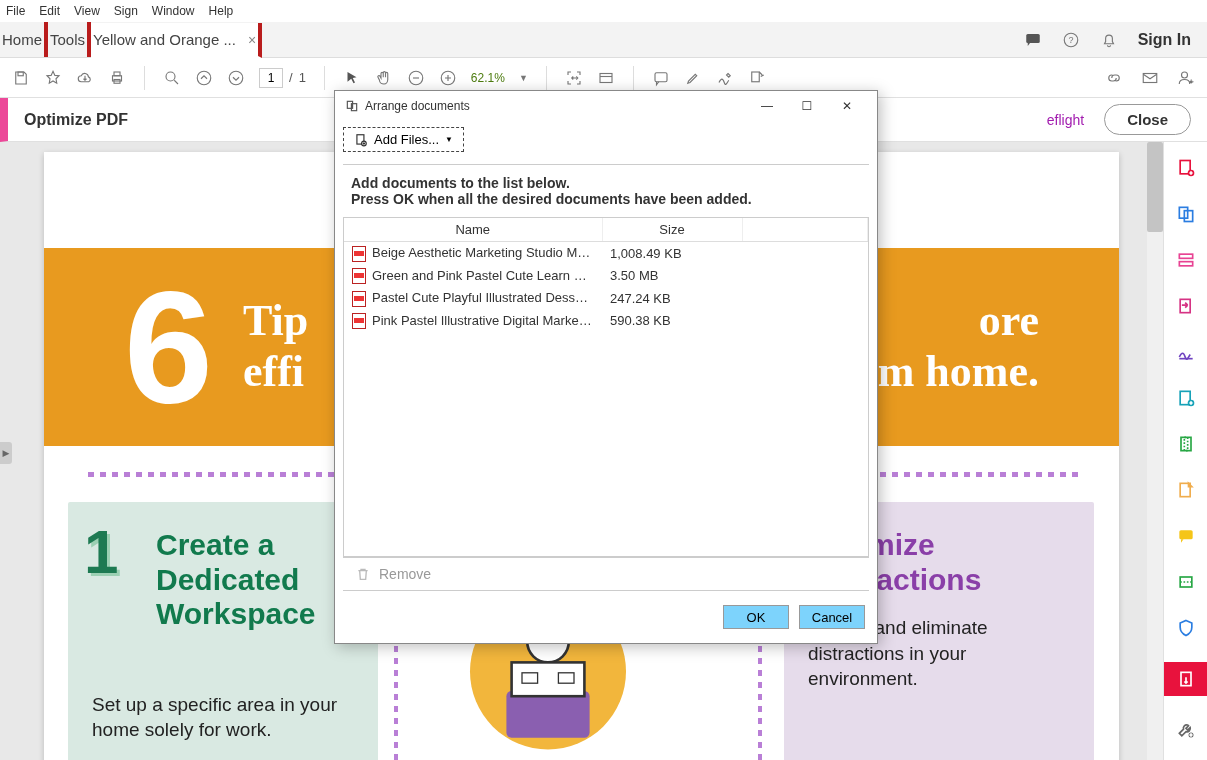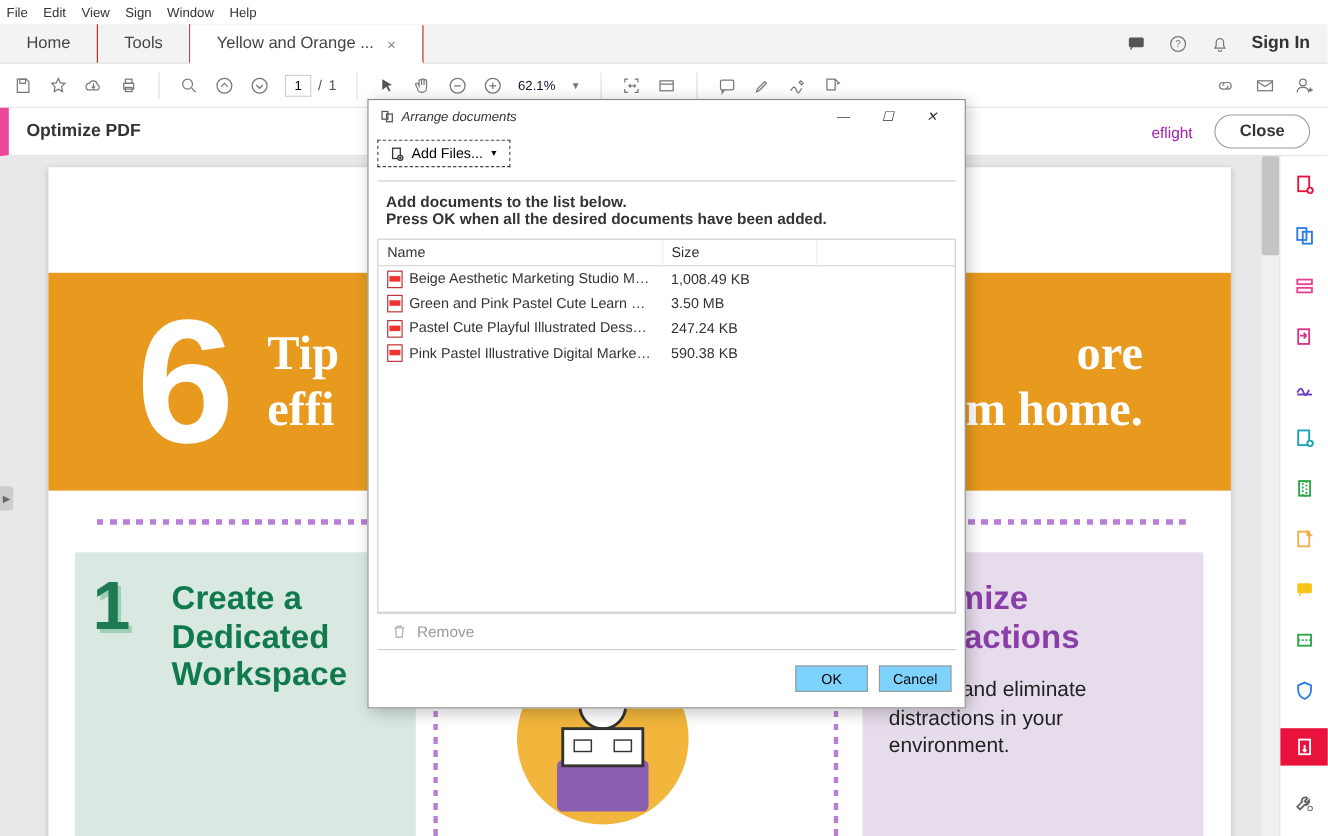--- a/index.html
+++ b/index.html
@@ -4,33 +4,33 @@
 <style>
 * { box-sizing: border-box; margin: 0; padding: 0; font-family: "Segoe UI", Arial, sans-serif; }
 body { width: 1207px; height: 760px; background: #fff; overflow: hidden; position: relative; font-size: 13px; color: #333; }
 
 
 .menubar { height: 22px; display: flex; align-items: center; padding: 0 6px; gap: 14px; background: #fff; font-size: 12px; color: #333; }
 .menubar span { cursor: default; }
 
 
 .tabrow { height: 36px; display: flex; align-items: stretch; background: #f3f3f3; border-bottom: 1px solid #ddd; }
-.tabrow .tab { padding: 0 24px; display: flex; align-items: center; font-size: 15px; color: #444; border-right: 1px solid #b91c1c; }
+.tabrow .tab { padding: 0 2px; display: flex; align-items: center; font-size: 15px; color: #444; border-right: 4px solid #b91c1c; }
 .tabrow .tab.active { background: #fff; border-bottom: 2px solid #fff; position: relative; top: 1px; }
 .tabrow .tab .close-x { margin-left: 12px; font-size: 14px; color: #888; }
 .tabrow .spacer { flex: 1; }
 .tabrow .right-icons { display: flex; align-items: center; gap: 20px; padding: 0 16px; color: #666; }
 .tabrow .signin { font-size: 16px; font-weight: 600; color: #333; }
 
 
 .toolbar { height: 40px; display: flex; align-items: center; padding: 0 12px; gap: 14px; background: #fff; border-bottom: 1px solid #e0e0e0; color: #777; }
 .toolbar .sep { width: 1px; height: 24px; background: #ddd; margin: 0 4px; }
 .toolbar .pagebox { display: flex; align-items: center; gap: 6px; font-size: 13px; color: #555; }
 .toolbar .pagebox input { width: 24px; height: 20px; text-align: center; border: 1px solid #ccc; font-size: 12px; }
-.toolbar .zoom { font-size: 12px; color: #0f172a; }
+.toolbar .zoom { font-size: 12px; color: #4d7c0f; }
 .toolbar .right { margin-left: auto; display: flex; align-items: center; gap: 18px; }
 .ticon { width: 18px; height: 18px; display: inline-flex; align-items: center; justify-content: center; }
 .ticon svg { width: 18px; height: 18px; stroke: #777; fill: none; stroke-width: 1.5; }
 
 
 .purplebar { height: 44px; display: flex; align-items: center; padding: 0 16px; background: #fff; border-left: 8px solid #ec4899; border-bottom: 1px solid #e0e0e0; }
 .purplebar .title { font-size: 16px; font-weight: 600; color: #333; }
 .purplebar .mid { flex: 1; display: flex; align-items: center; gap: 12px; padding-left: 220px; color: #1a6dd6; font-size: 14px; }
 .purplebar .mid .item { display: flex; align-items: center; gap: 4px; border: 1px solid #8ab2e6; padding: 2px 6px; border-radius: 3px; }
 .purplebar .right-txt { color: #a21caf; font-size: 14px; margin-right: 20px; }
@@ -60,31 +60,31 @@
 .rail .ritem { width: 24px; height: 24px; display:flex; align-items:center; justify-content:center; }
 .rail .ritem svg { width: 20px; height: 20px; }
 .rail .ritem.active { background: #e8123d; width: 44px; height: 34px; }
 
 
 .vscroll { position: absolute; right: 44px; top: 142px; width: 16px; bottom: 0; background: #f0f0f0; }
 .vscroll .thumb { position: absolute; top: 0; width: 100%; height: 90px; background: #c4c4c4; border-radius: 2px; }
 
 
 .overlay { position: absolute; left: 334px; top: 90px; width: 544px; height: 554px; background: #fff; border: 1px solid #888; box-shadow: 3px 3px 14px rgba(0,0,0,0.25); display: flex; flex-direction: column; }
-.dlg-title { height: 30px; display: flex; align-items: center; padding: 13px 10px; font-size: 12px; color: #333; font-style: italic; }
+.dlg-title { height: 30px; display: flex; align-items: center; padding: 13px 10px; font-size: 12px; color: #333; }
 .dlg-title .t { display: flex; align-items: center; gap: 6px; }
 .dlg-title .spacer { flex: 1; }
 .dlg-title .winbtn { width: 40px; text-align: center; font-size: 12px; color: #333; }
 .dlg-addbar { padding: 6px 8px; }
 .dlg-addbtn { border: 1px dashed #444; padding: 4px 10px; display: inline-flex; align-items: center; gap: 6px; font-size: 13px; background: #fff; }
 .dlg-msg { border: 1px solid #ccc; border-left: none; border-right: none; margin: 6px 8px 0 8px; padding: 10px 8px; font-size: 14px; }
 .dlg-msg b { font-weight: 700; text-align: center; }
 .dlg-list { flex: 1; margin: 0 8px; border: 1px solid #ccc; border-top: none; overflow: hidden; }
 .dlg-list table { width: 100%; border-collapse: collapse; font-size: 13px; }
-.dlg-list th { text-align: left; font-weight: 400; padding: 4px 8px; border-bottom: 1px solid #ddd; color: #333; border-right: 1px solid #eee; }
+.dlg-list th { text-align: center; font-weight: 400; padding: 4px 8px; border-bottom: 1px solid #ddd; color: #333; border-right: 1px solid #eee; }
 .dlg-list td { padding: 3px 8px; white-space: nowrap; overflow: hidden; text-overflow: ellipsis; max-width: 240px; }
 .pdf-i { display:inline-block; width:14px; height:16px; background:#fff; border:1px solid #b22; position:relative; }
 .pdf-i:before { content:""; position:absolute; left:1px; top:4px; width:10px; height:5px; background:#e33; }
 .dlg-remove { border: 1px solid #ccc; border-left:none; border-right:none; margin: 0 8px; padding: 8px 12px; display: flex; align-items: center; gap: 8px; color: #999; font-size: 14px; }
 .dlg-buttons { padding: 14px 12px; display: flex; justify-content: flex-end; gap: 10px; }
 .dlg-buttons button { width: 66px; height: 24px; border: 1px solid #999; background: #7dd3fc; font-size: 13px; }
 
 </style>
 </head>
 <body>
@@ -293,20 +293,21 @@
       </div>
       <div style="margin-left:auto;text-align:right">
         <div class="text">ore</div>
         <div class="text">m home.</div>
       </div>
     </div>
     <div class="stripe"></div>
     <div class="card card1">
       <div class="num">1</div>
       <div class="h">Create a Dedicated Workspace</div>
+      <div class="p" style="margin-top:60px">Set up a specific area in your home solely for work.</div>
     </div>
     <div class="card card2">
       <svg width="260" height="260" viewBox="0 0 200 200">
         <circle cx="100" cy="115" r="60" fill="#f2b63c"></circle>
         <rect x="68" y="130" width="64" height="36" rx="4" fill="#8a5fb0"></rect>
         <circle cx="100" cy="92" r="16" fill="#fff" stroke="#333" stroke-width="2"></circle>
         <rect x="72" y="108" width="56" height="26" fill="#fff" stroke="#333" stroke-width="2"></rect>
         <rect x="80" y="116" width="12" height="8" fill="none" stroke="#333"></rect>
         <rect x="108" y="116" width="12" height="8" fill="none" stroke="#333"></rect>
       </svg>

